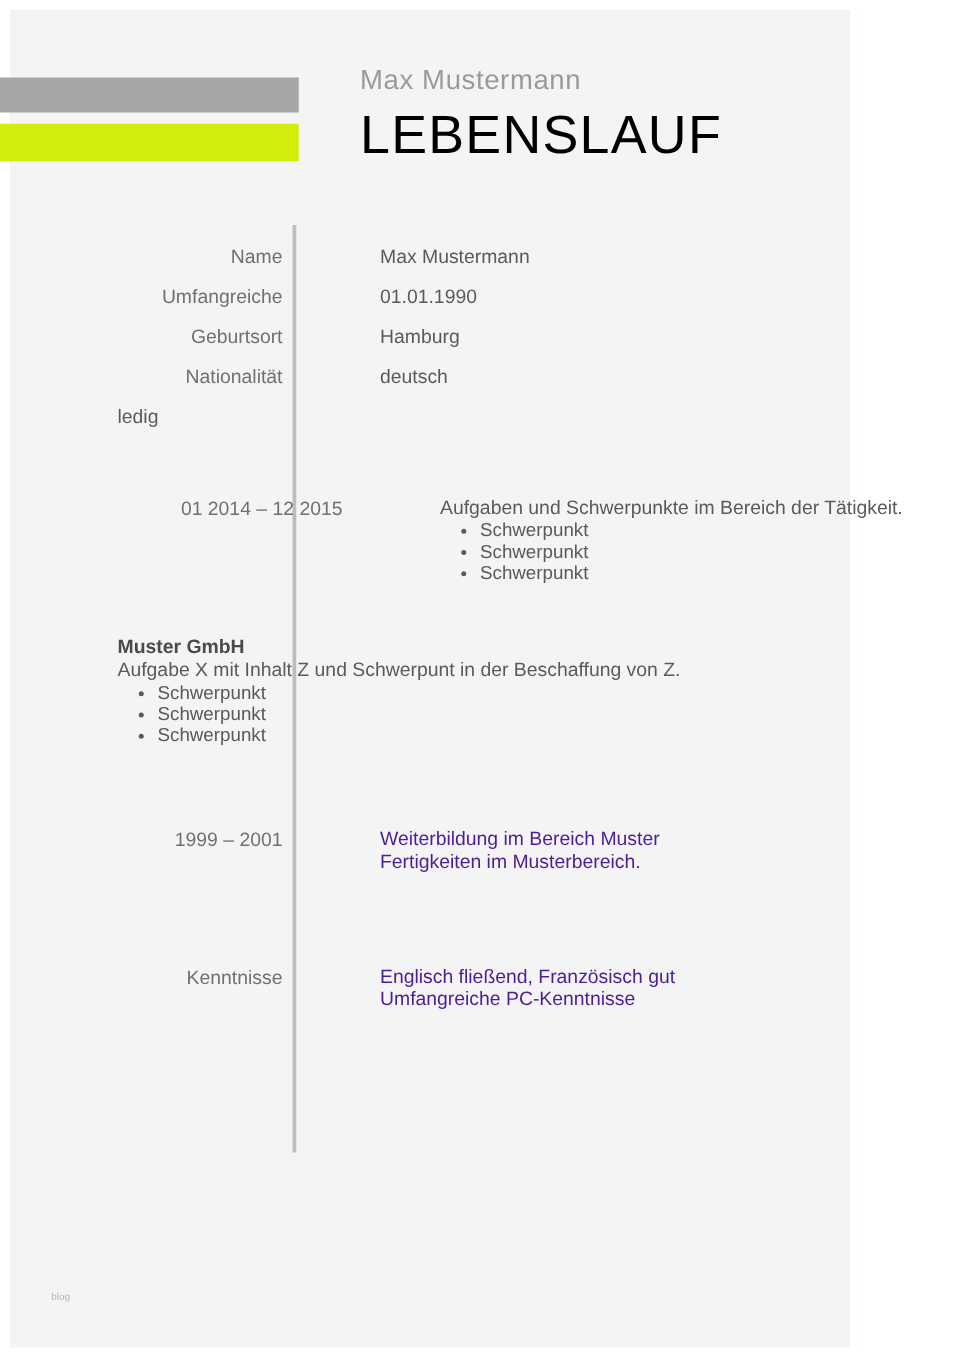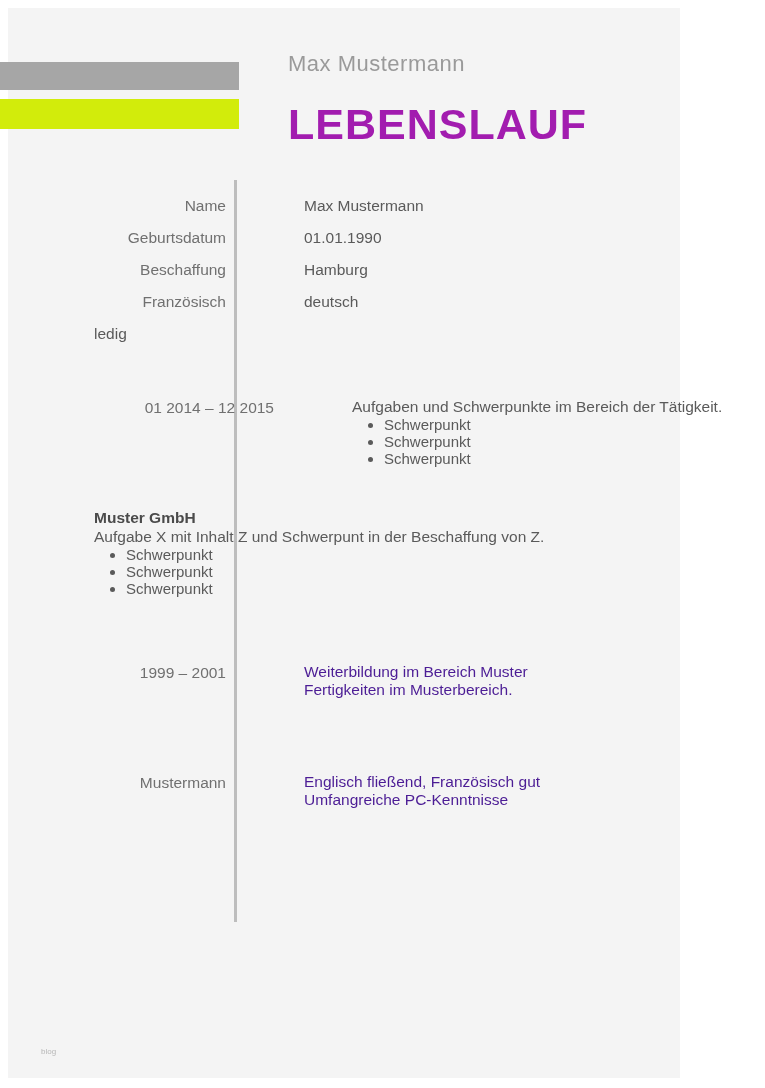--- a/index.html
+++ b/index.html
@@ -49,25 +49,24 @@
     top: 50px;
   }
   .header-name {
     font-size: 22px;
     color: #9a9a9a;
     letter-spacing: 0.5px;
     line-height: 28px;
   }
   .header-title {
     font-size: 43px;
-    color: #a21caf;
+    color: #000000;
     letter-spacing: 1px;
     line-height: 52px;
-    margin-top: 20px;
-    font-weight: bold;
+    margin-top: 4px;
   }
 
   
   .divider {
     position: absolute;
     left: 234px;
     top: 180px;
     width: 3px;
     height: 742px;
     background: #bdbdbd;
@@ -126,21 +125,21 @@
   }
   .edu-line {
     color: #4c1d95;
     font-size: 15.5px;
     line-height: 18px;
   }
 
   .footer-blog {
     position: absolute;
     left: 41px;
-    bottom: 32px;
+    bottom: 46px;
     font-size: 8px;
     color: #b8b8b8;
   }
 </style>
 </head>
 <body>
 
 <div class="page">
 
   <div class="edge-top"></div>
@@ -159,29 +158,29 @@
   <div class="divider"></div>
 
   <div class="content">
 
     <div>
       <div class="row personal-row">
         <div class="col-label">Name</div>
         <div class="col-value">Max Mustermann</div>
       </div>
       <div class="row personal-row">
-        <div class="col-label">Geburtsdatum</div>
+        <div class="col-label">Umfangreiche</div>
         <div class="col-value">01.01.1990</div>
       </div>
       <div class="row personal-row">
-        <div class="col-label">Beschaffung</div>
+        <div class="col-label">Geburtsort</div>
         <div class="col-value">Hamburg</div>
       </div>
       <div class="row personal-row">
-        <div class="col-label">Französisch</div>
+        <div class="col-label">Nationalität</div>
         <div class="col-value">deutsch</div>
       </div>
       <div class="row personal-row">
         <div class="col-value">ledig</div>
       </div>
     </div>
 
 
     <div class="row" style="margin-top: 55px; margin-left: 48px;">
       <div class="col-label">01 2014 – 12 2015</div>
@@ -209,21 +208,21 @@
 
     <div class="row" style="margin-top: 66px;">
       <div class="col-label">1999 – 2001</div>
       <div class="col-value">
         <div class="edu-line">Weiterbildung im Bereich Muster</div>
         <div class="edu-line">Fertigkeiten im Musterbereich.</div>
       </div>
     </div>
 
     <div class="row" style="margin-top: 74px;">
-      <div class="col-label">Mustermann</div>
+      <div class="col-label">Kenntnisse</div>
       <div class="col-value">
         <div class="edu-line">Englisch fließend, Französisch gut</div>
         <div class="edu-line">Umfangreiche PC-Kenntnisse</div>
       </div>
     </div>
 
   </div>
 
   <div class="footer-blog">blog</div>
 

